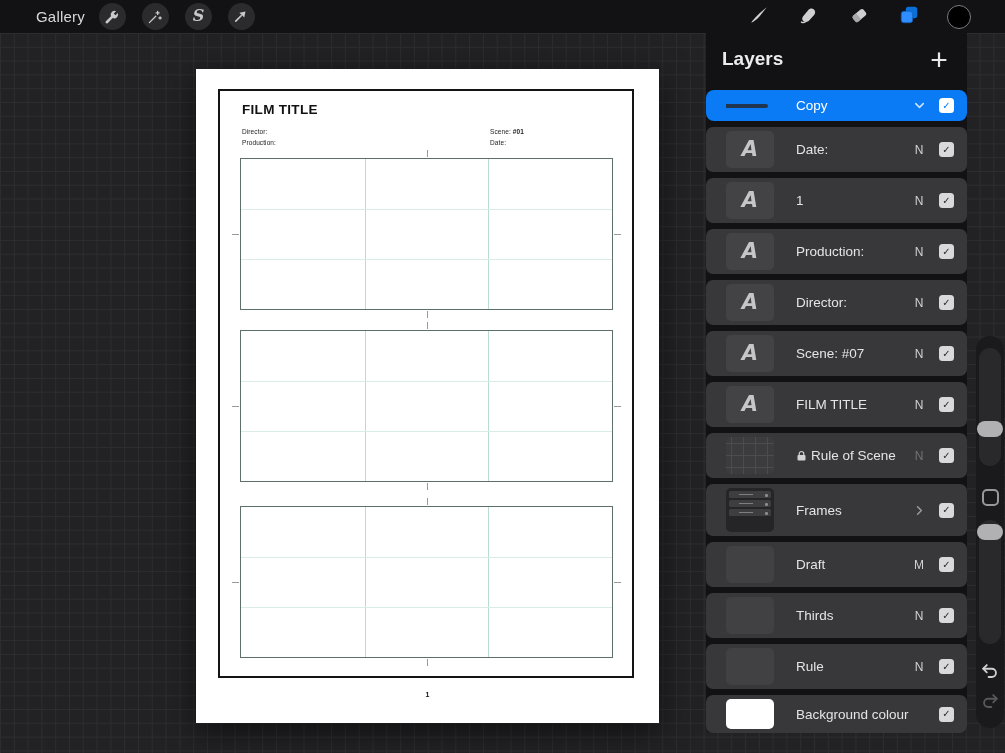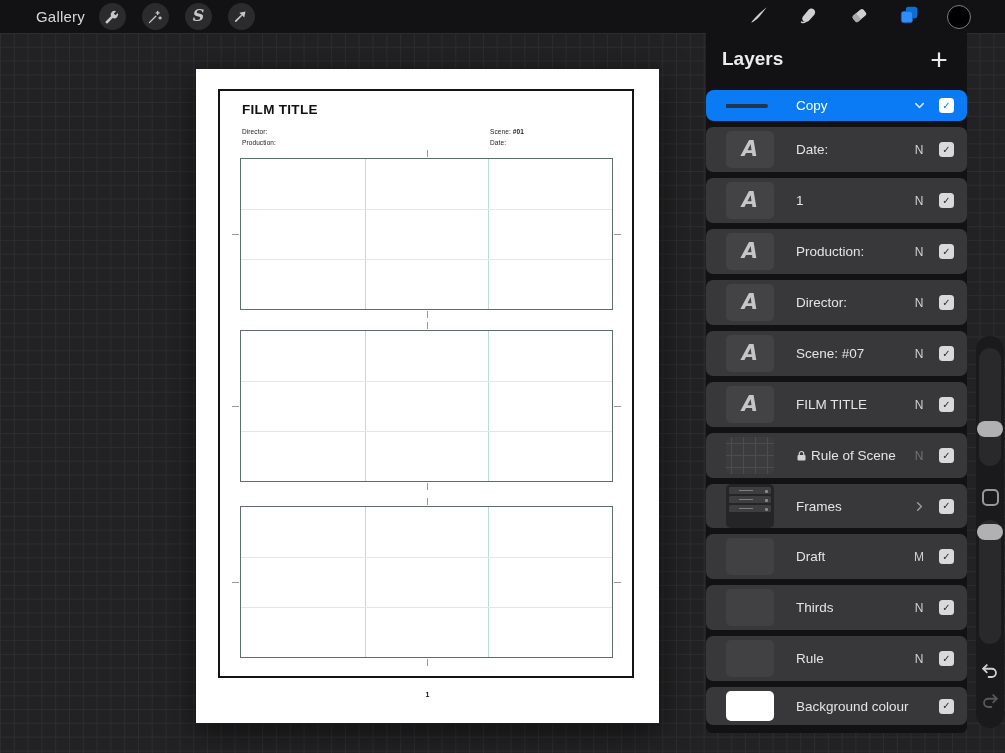--- a/index.html
+++ b/index.html
@@ -52,21 +52,21 @@
   .panel { position:absolute; left:658px; top:33px; width:261px; height:700px; background:#121214;
     border-radius:0 0 6px 6px; z-index:20;margin-left:48px; }
   .phead { position:relative; height:57px; }
   .phead .ttl { position:absolute; left:16px; top:15px; font-size:19px; font-weight:bold; color:#ececee; }
   .phead .add { position:absolute; right:10px; top:4px; font-size:30px; font-weight:200; color:#e8e8ea;
     width:36px; height:46px; display:flex; align-items:center; justify-content:center; }
   .rows { display:flex; flex-direction:column; gap:6px; }
   .lrow { position:relative; height:45px; background:#38383b; border-radius:7px;
     display:flex; align-items:center; padding-left:20px; }
   .lrow.row-selected { height:31px; background:#0a7bf5; border-radius:8px; }
-  .lrow.row-group { height:44px; }
+  .lrow.row-group { height:52px; }
   .lrow.row-bg { height:38px; }
   .thumb { width:48px; flex:0 0 48px; border-radius:5px; position:relative; overflow:hidden; }
   .t-text { height:37px; background:#434346; display:flex; align-items:center; justify-content:center; }
   .t-text span { font-family:"DejaVu Sans","Liberation Sans",sans-serif; font-style:italic; font-weight:600;
     font-size:21px; color:#c6c6c9; line-height:1; }
   .t-line { height:31px; background:transparent; display:flex; align-items:center; }
   .t-line i { display:block; width:56px; height:4px; border-radius:2px; background:#22354e; margin-left:-14px; }
   .t-grid { height:37px; background:#3c3c3f;
     background-image:linear-gradient(#4c4c50 1px, transparent 1px),
                      linear-gradient(90deg,#4c4c50 1px, transparent 1px);

